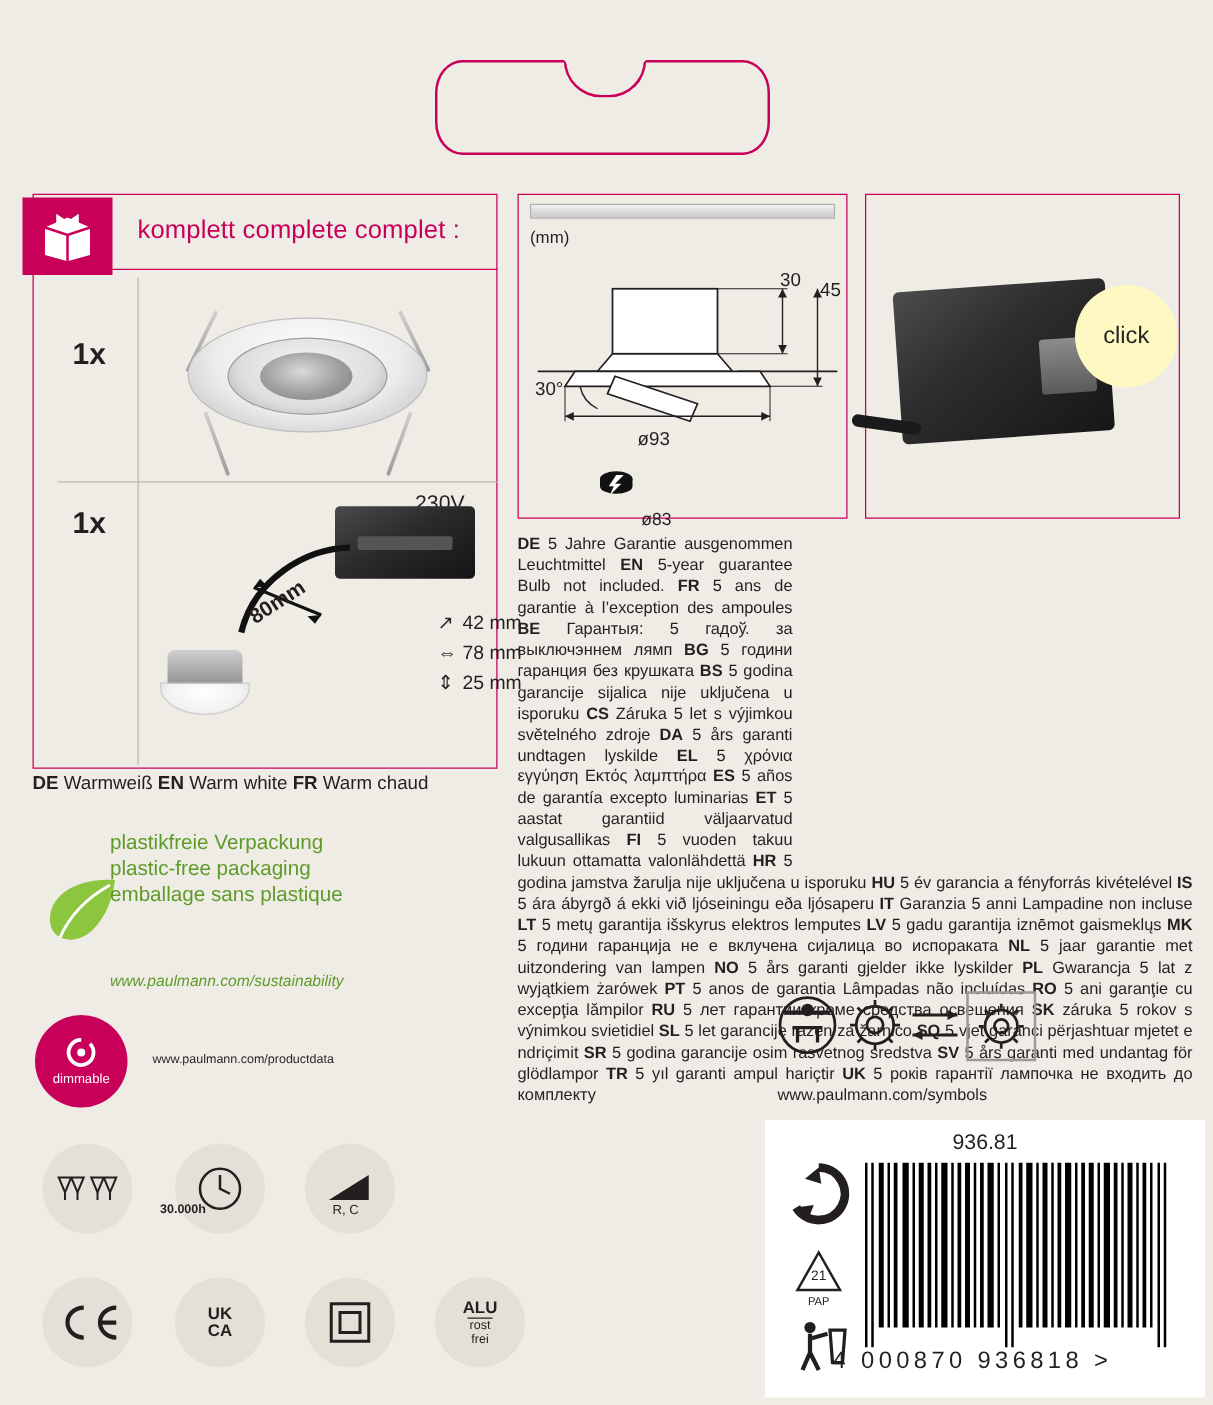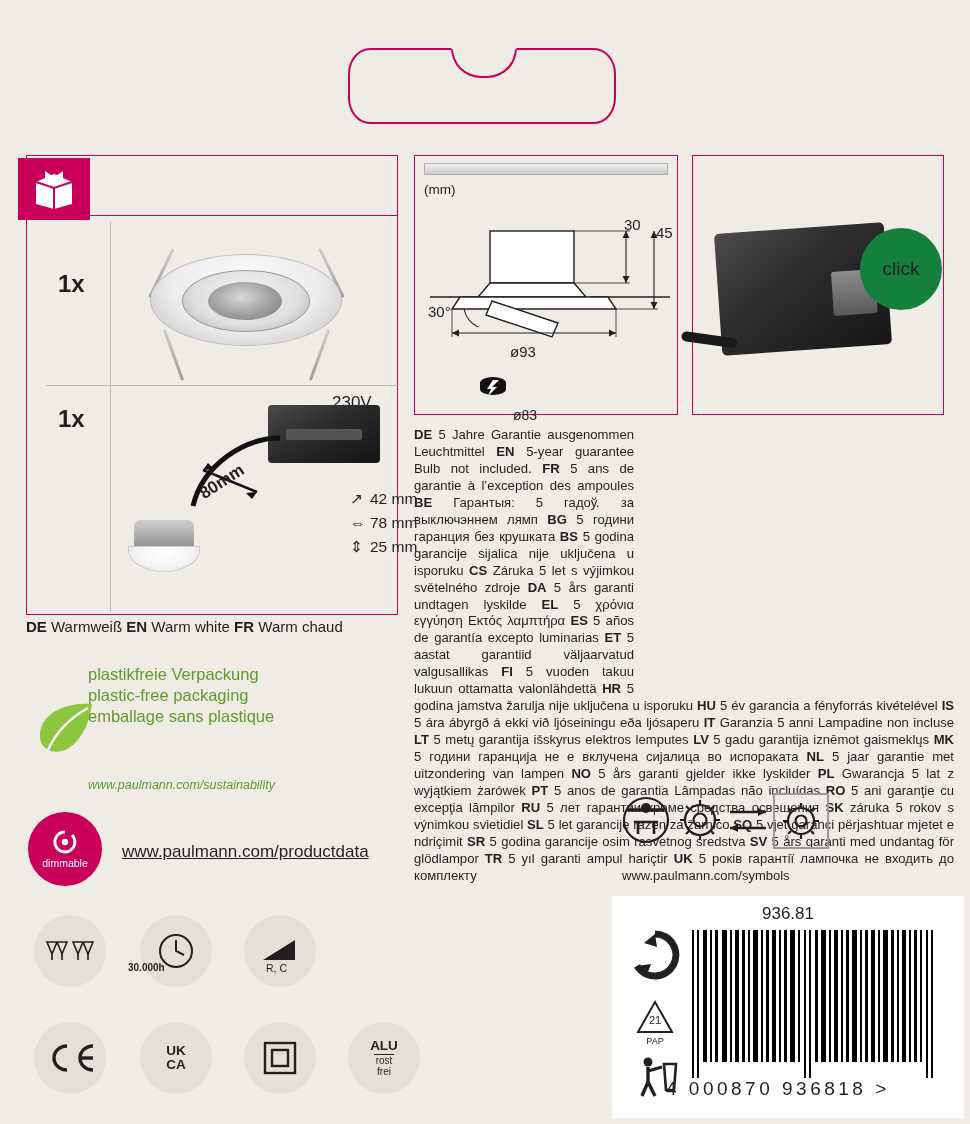--- a/index.html
+++ b/index.html
@@ -247,21 +247,21 @@
     position: absolute; left: -40px; bottom: 12px;
     width: 56px; height: 10px;
     background: #1a1a1a; border-radius: 5px;
     transform: rotate(12deg);
   }
   .click-bubble {
     position: absolute;
     left: 860px; top: 228px;
     width: 82px; height: 82px;
     border-radius: 50%;
-    background: #15803d;
+    background: #fef9c3;
     display: flex; align-items: center; justify-content: center;
     font-size: 19px;
     color: #231f20;
   }
   #guarantee-main {
     position: absolute;
     left: 414px; top: 427px;
     width: 540px;
     font-size: 13.1px;
     line-height: 1.295;
@@ -303,22 +303,21 @@
     border-radius: 50%;
     background: #c8005a;
     color: #fff;
     display: flex; flex-direction: column;
     align-items: center; justify-content: center;
   }
   .dim-badge .lbl { font-size: 10.5px; margin-top: 2px; }
   .pd-url {
     position: absolute;
     left: 122px; top: 842px;
-    font-size: 17px;
-    text-decoration: underline;
+    font-size: 10px;
   }
 
   
   .circ {
     position: absolute;
     width: 72px; height: 72px;
     border-radius: 50%;
     background: #e4e0d8;
     display: flex; align-items: center; justify-content: center;
     text-align: center;
@@ -391,20 +390,21 @@
 
   <div class="box-badge">
     <svg width="46" height="42" viewBox="0 0 46 42" aria-hidden="true">
       <path d="M5 14 L23 6 L41 14 L41 36 L23 41 L5 36 Z" fill="#ffffff"></path>
       <path d="M5 14 L23 20 L41 14" fill="none" stroke="#c8005a" stroke-width="2"></path>
       <path d="M23 20 L23 41" fill="none" stroke="#c8005a" stroke-width="2"></path>
       <path d="M14 3 L23 9 L14 14 Z" fill="#ffffff"></path>
       <path d="M32 3 L23 9 L32 14 Z" fill="#ffffff"></path>
     </svg>
   </div>
+  <div class="complete-title">komplett complete complet :</div>
   <div class="divider-h"></div>
   <div class="divider-v"></div>
   <div class="divider-h2"></div>
 
   <div class="qty" id="qty1">1x</div>
   <div class="qty" id="qty2">1x</div>
 
   <div class="downlight">
     <div class="dl-spring" id="sp1"></div>
     <div class="dl-spring" id="sp2"></div>

